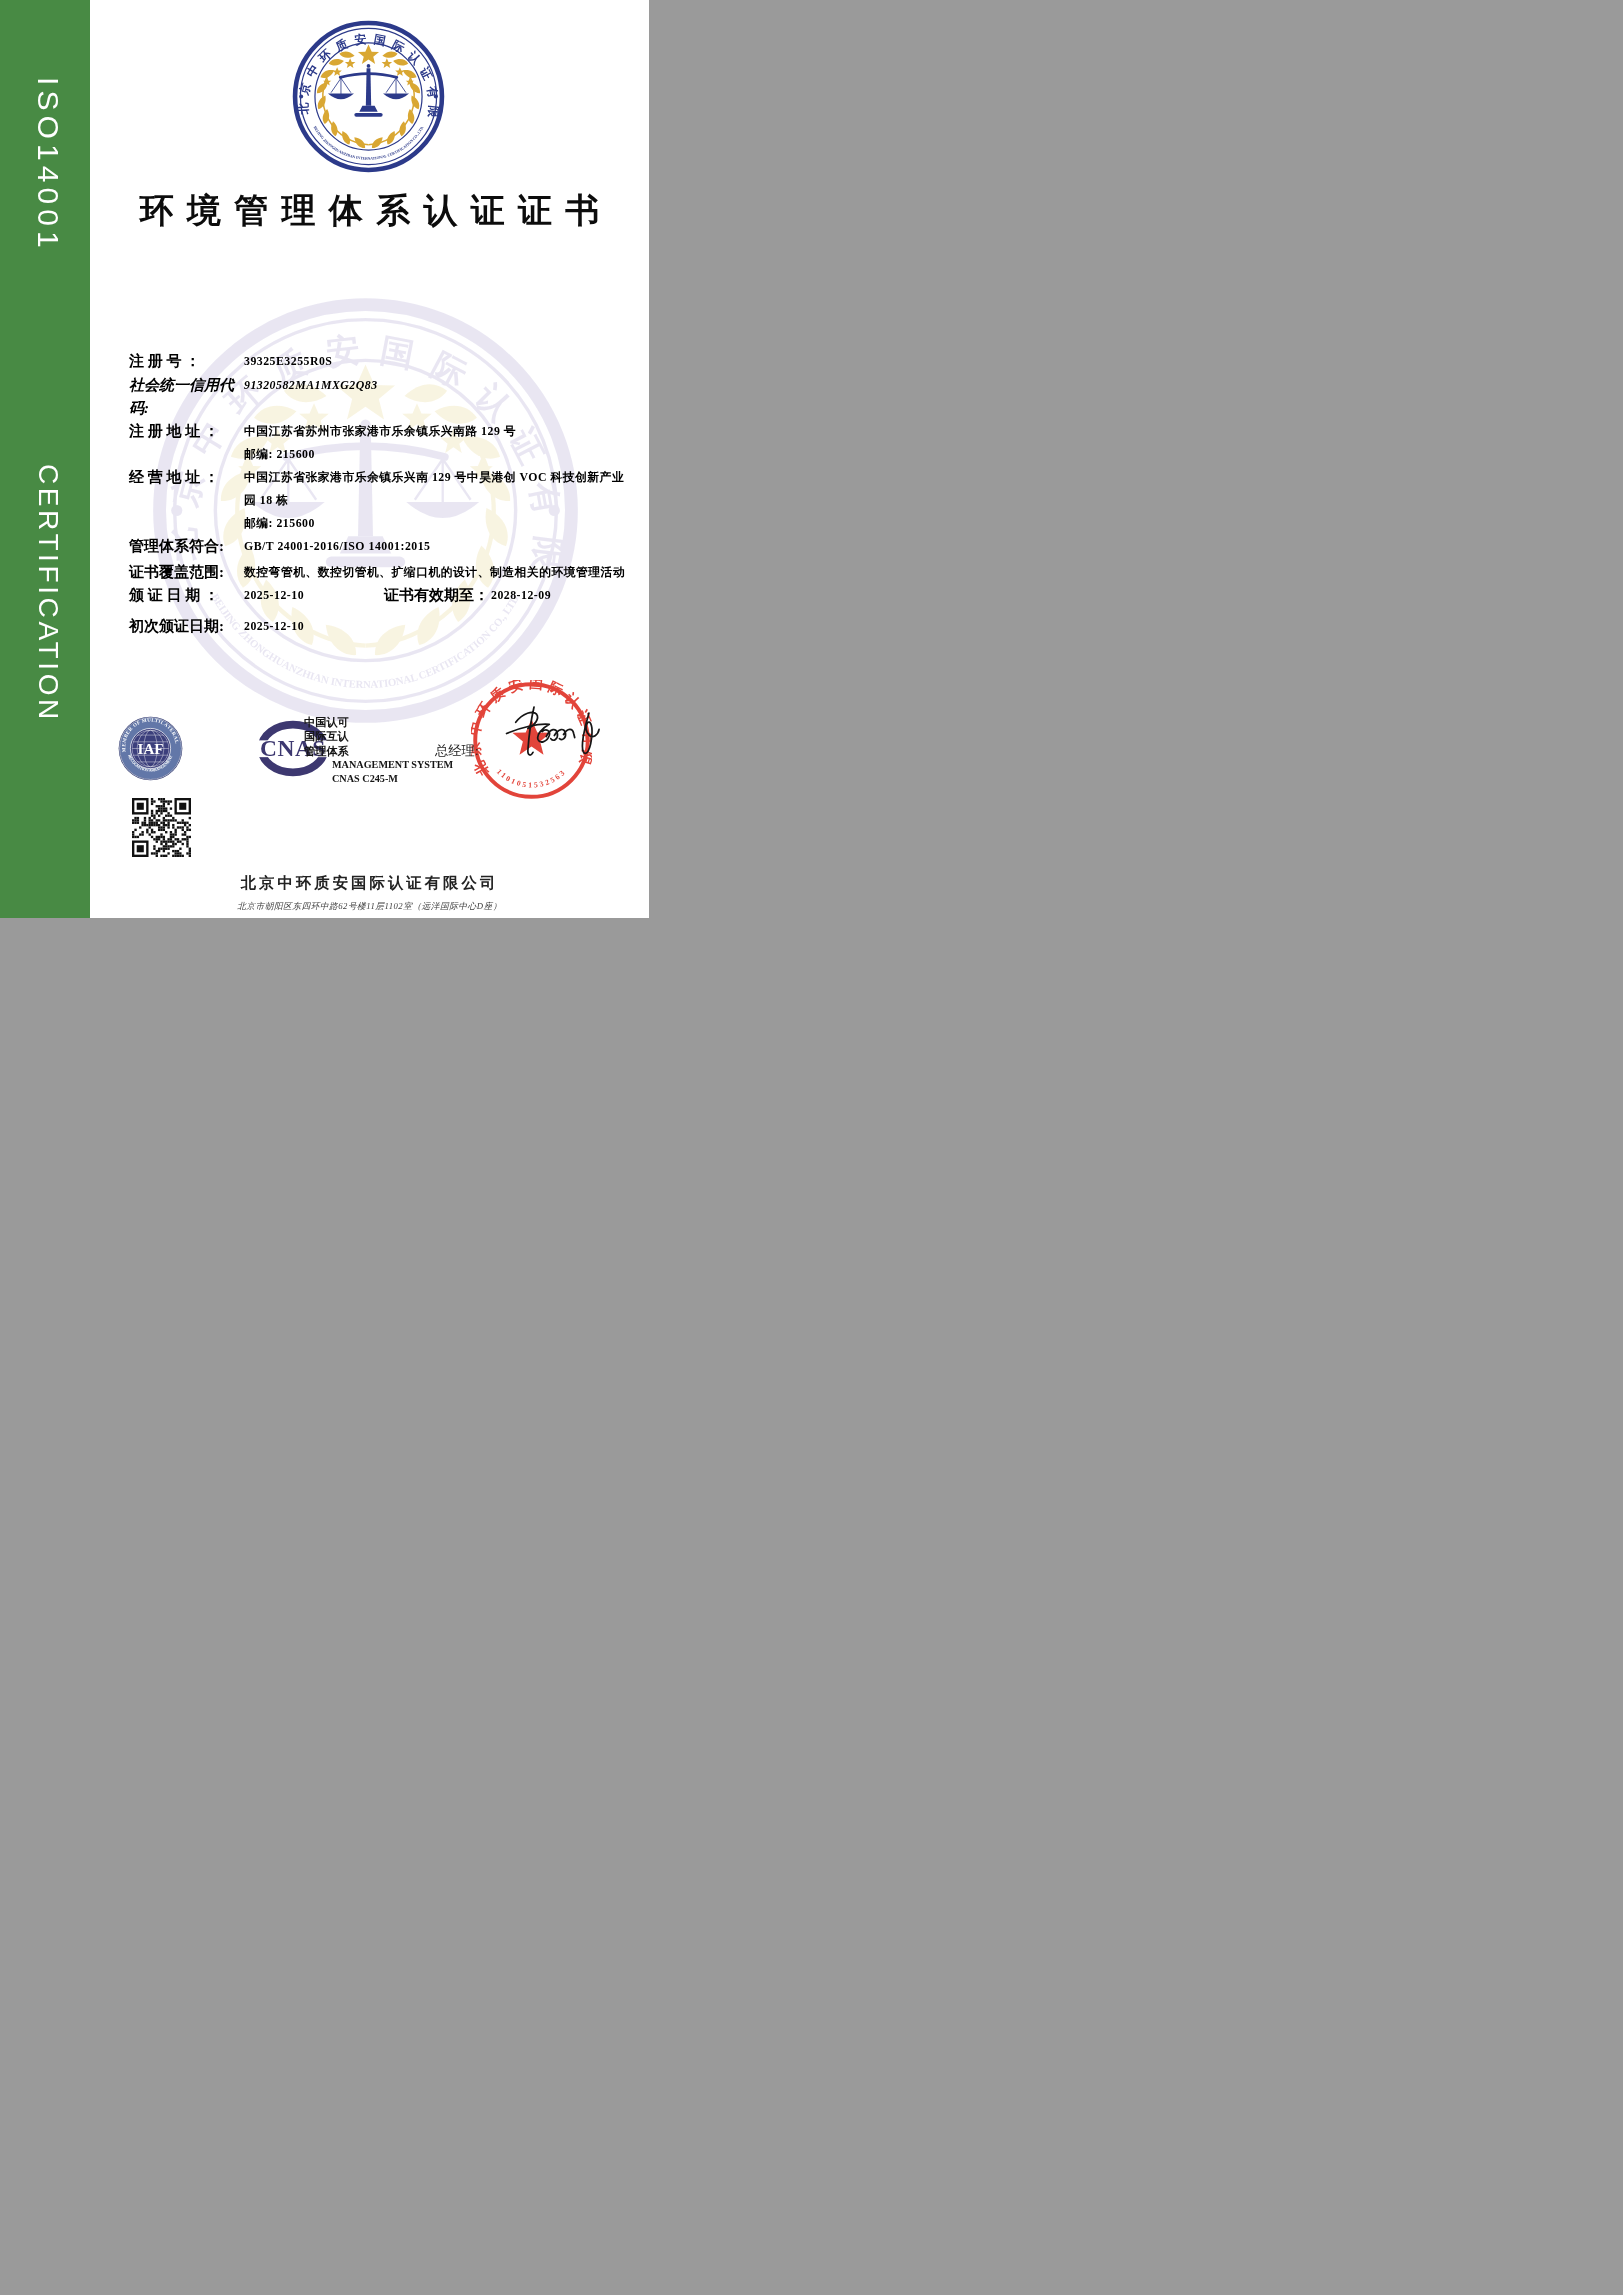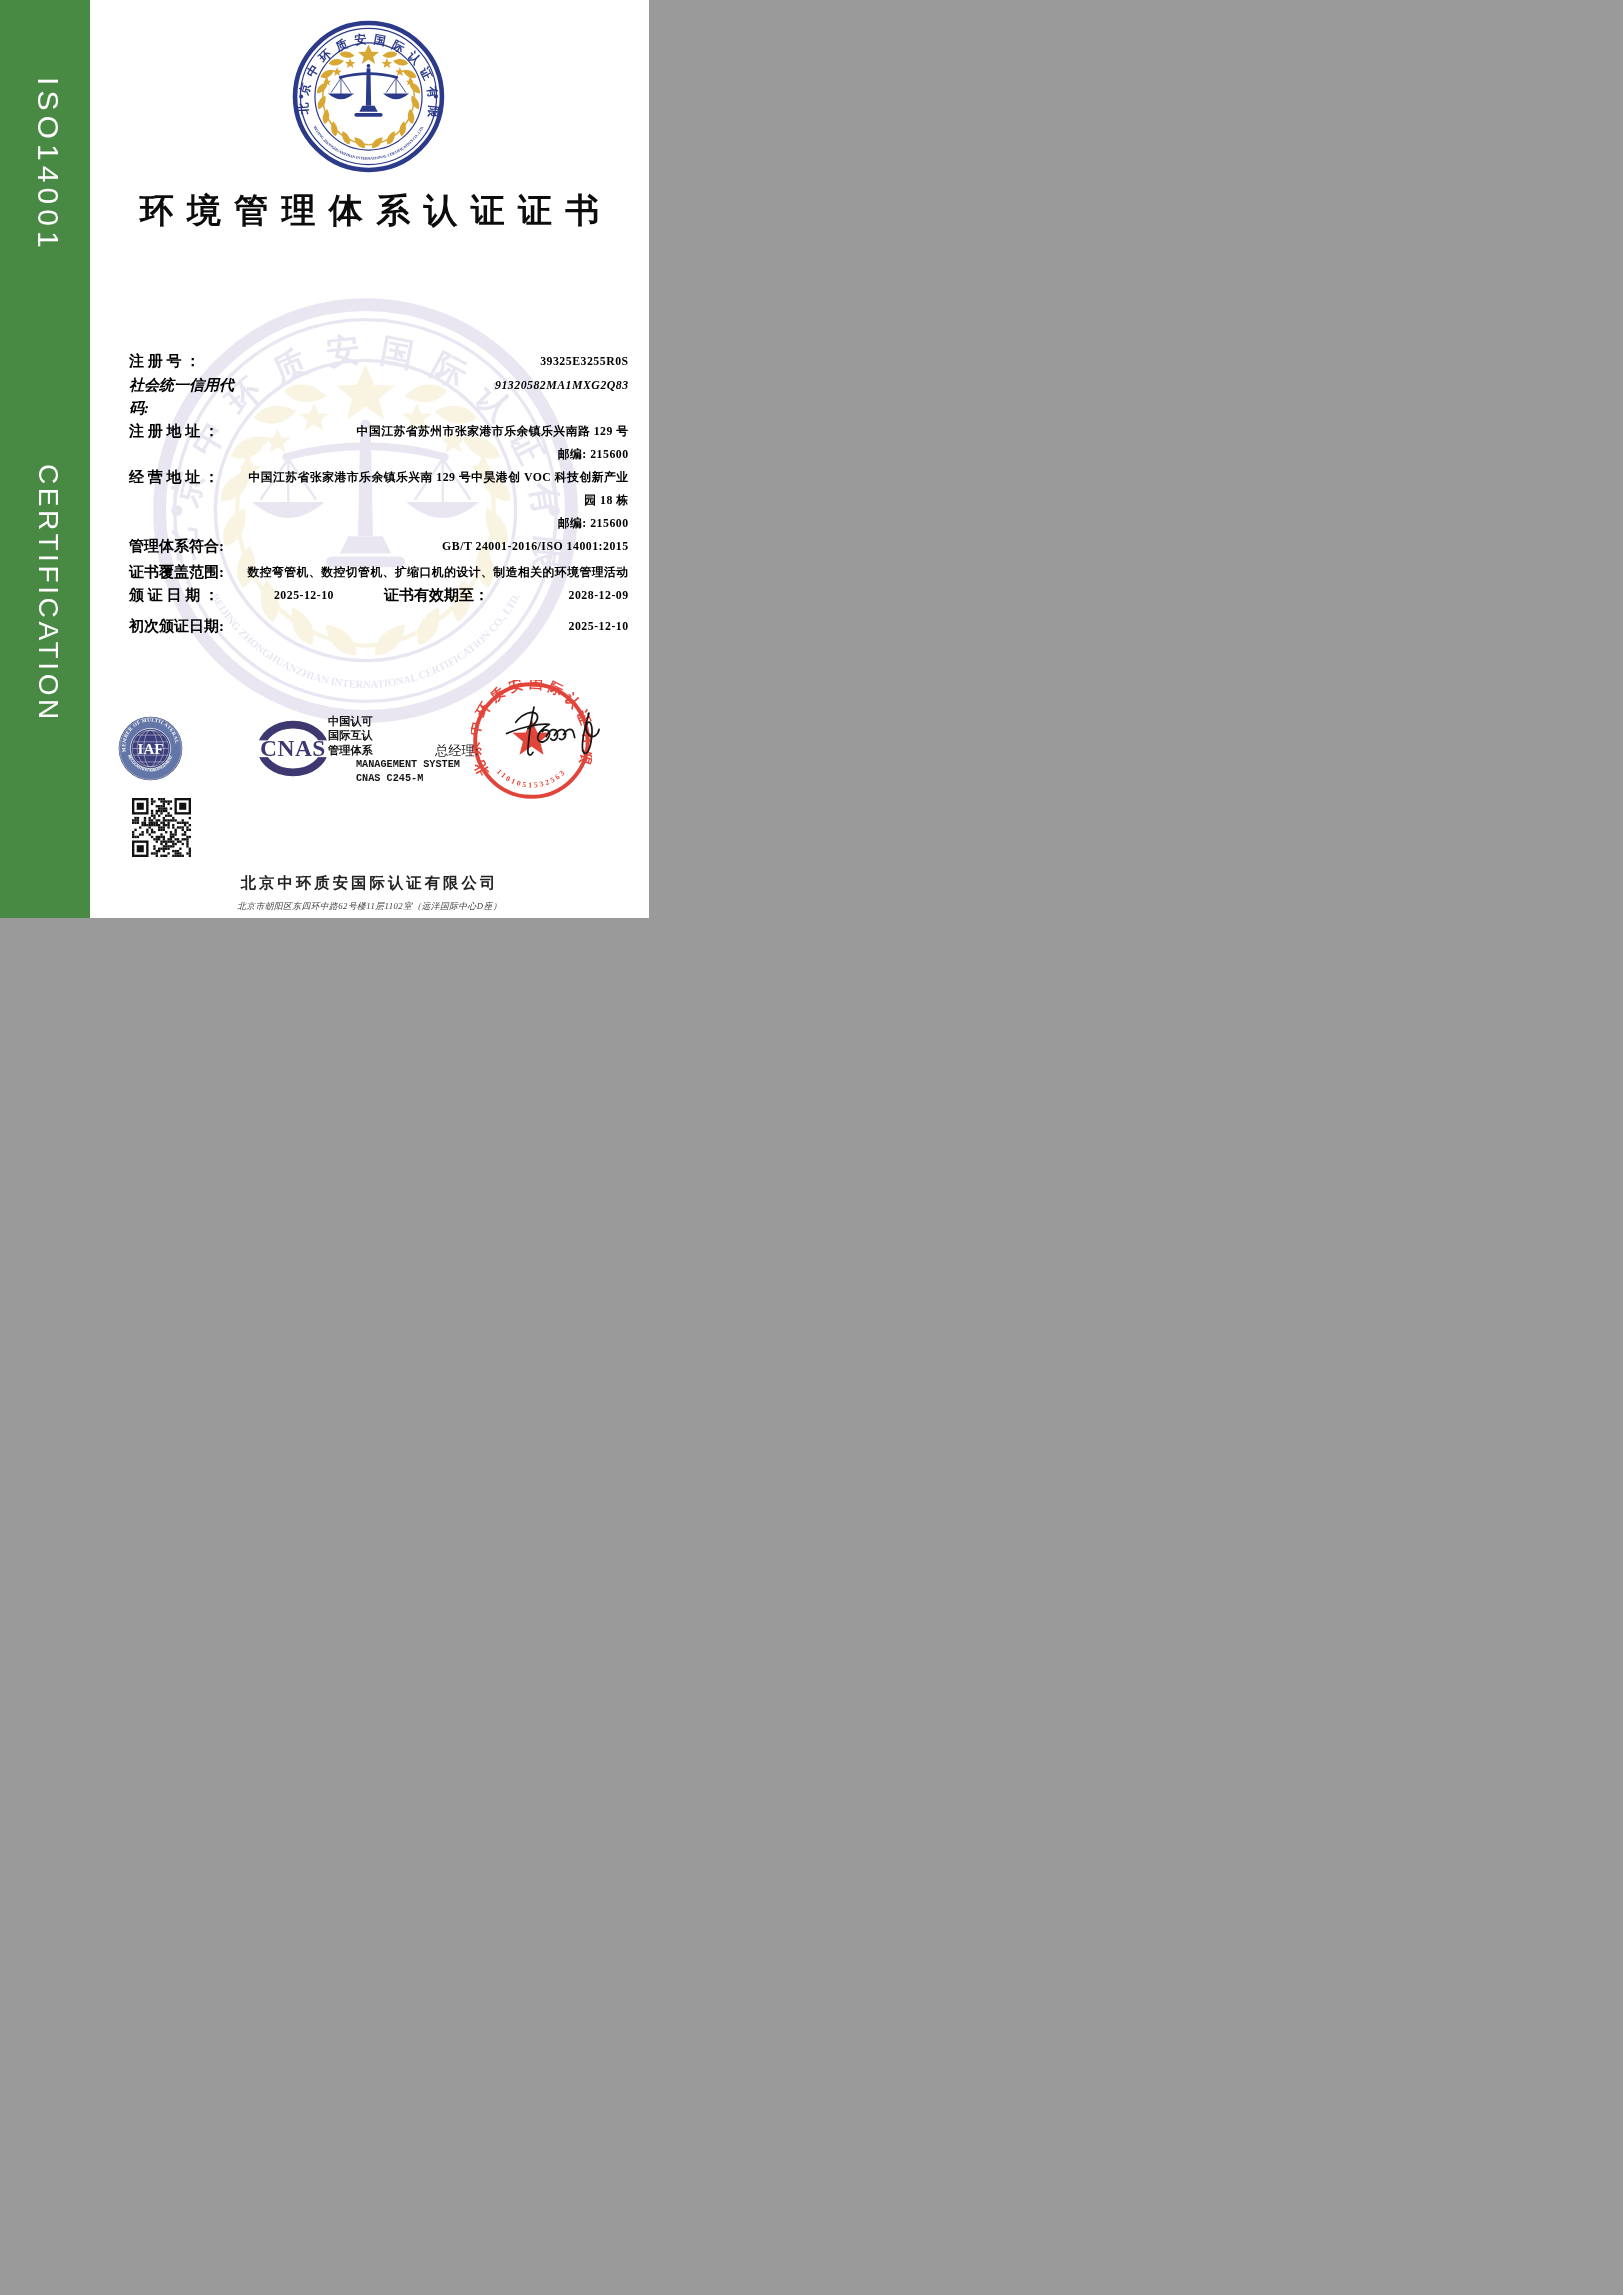--- a/index.html
+++ b/index.html
@@ -20,31 +20,31 @@
   
   .title{position:absolute;left:90px;right:0;top:188px;text-align:center;z-index:2;
          font-size:34px;font-weight:900;color:#0c0c0c;letter-spacing:13.3px;text-indent:13.3px;}
   .company{position:absolute;left:90px;right:0;top:308px;text-align:center;z-index:2;
            font-family:"Liberation Sans","DejaVu Sans",sans-serif;
            font-size:23.5px;font-weight:700;color:#0c0c0c;letter-spacing:7.2px;text-indent:7.2px;}
   
   .fields{position:absolute;left:129px;right:20.4px;top:350px;z-index:2;}
   .frow{display:flex;align-items:flex-start;}
   .flabel{flex:none;width:115px;font-size:15px;font-weight:700;line-height:23px;color:#000;}
-  .fvalue{flex:1;font-size:11.8px;font-weight:700;line-height:23px;color:#000;letter-spacing:0.5px;text-align:right;}
+  .fvalue{flex:1;font-size:11.8px;font-weight:700;line-height:23px;color:#000;letter-spacing:0.5px;}
   .gap12{margin-top:1px;font-style:italic;}
   .gap5{margin-top:2.6px;}
   .gap17{margin-top:8.7px;}
   .dates .fvalue.dateval{flex:none;width:90px;}
   .dates .flabel2{flex:none;width:107px;margin-left:50px;}
   
   .iaf{position:absolute;left:117px;top:715px;width:67px;height:67px;z-index:2;}
   .cnas{position:absolute;left:249px;top:720px;width:90px;height:57px;z-index:2;}
-  .acc-text{position:absolute;left:328px;top:715px;z-index:2;
-            font-family:Liberation Mono, monospace;color:#151515;}
+  .acc-text{position:absolute;left:304px;top:715px;z-index:2;
+            font-family:Liberation Serif, serif;color:#151515;}
   .acc-text .cnline{font-size:11.2px;font-weight:700;line-height:14.3px;}
   .acc-text .enline{font-size:10.2px;font-weight:700;line-height:14px;padding-left:28px;}
   .acc-text .enline:first-of-type{margin-top:4.1px;}
   .gm-label{position:absolute;left:435px;top:742px;font-size:13.3px;color:#222;z-index:7;}
   .stamp{position:absolute;left:471px;top:680px;width:121px;height:121px;z-index:5;
          mix-blend-mode:multiply;opacity:.93;}
   .signature{position:absolute;left:489px;top:703px;width:149px;height:61px;z-index:6;}
   
   .qr{position:absolute;left:132px;top:798px;width:59px;height:59px;z-index:2;}
   .notes{position:absolute;left:211px;top:790px;width:421px;z-index:2;

